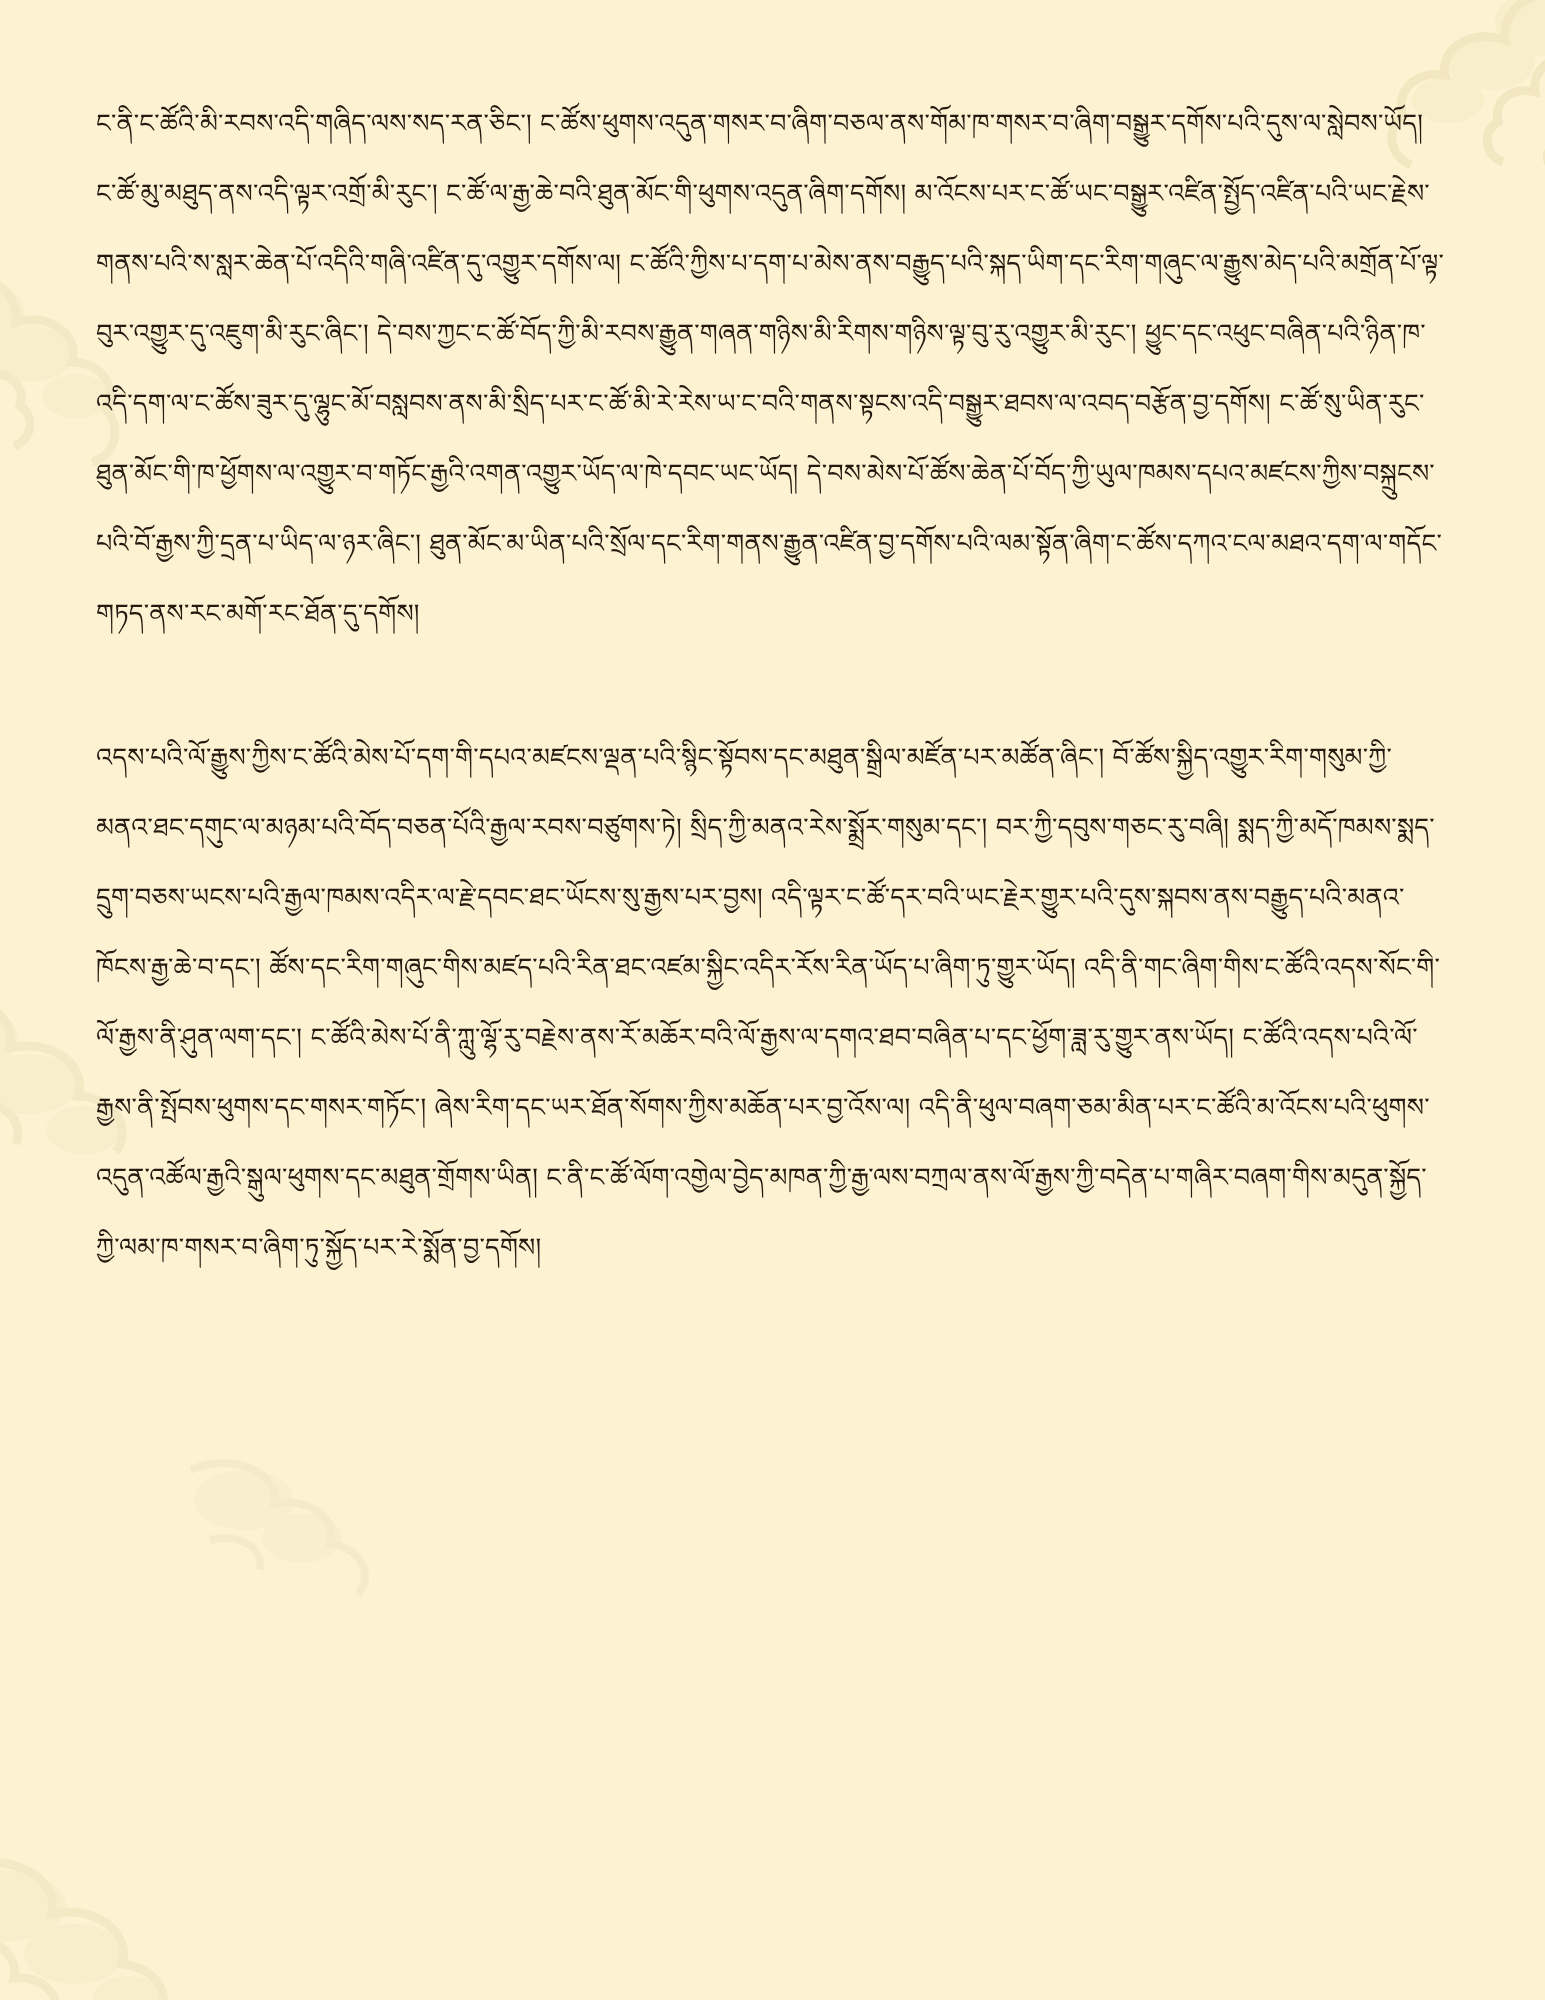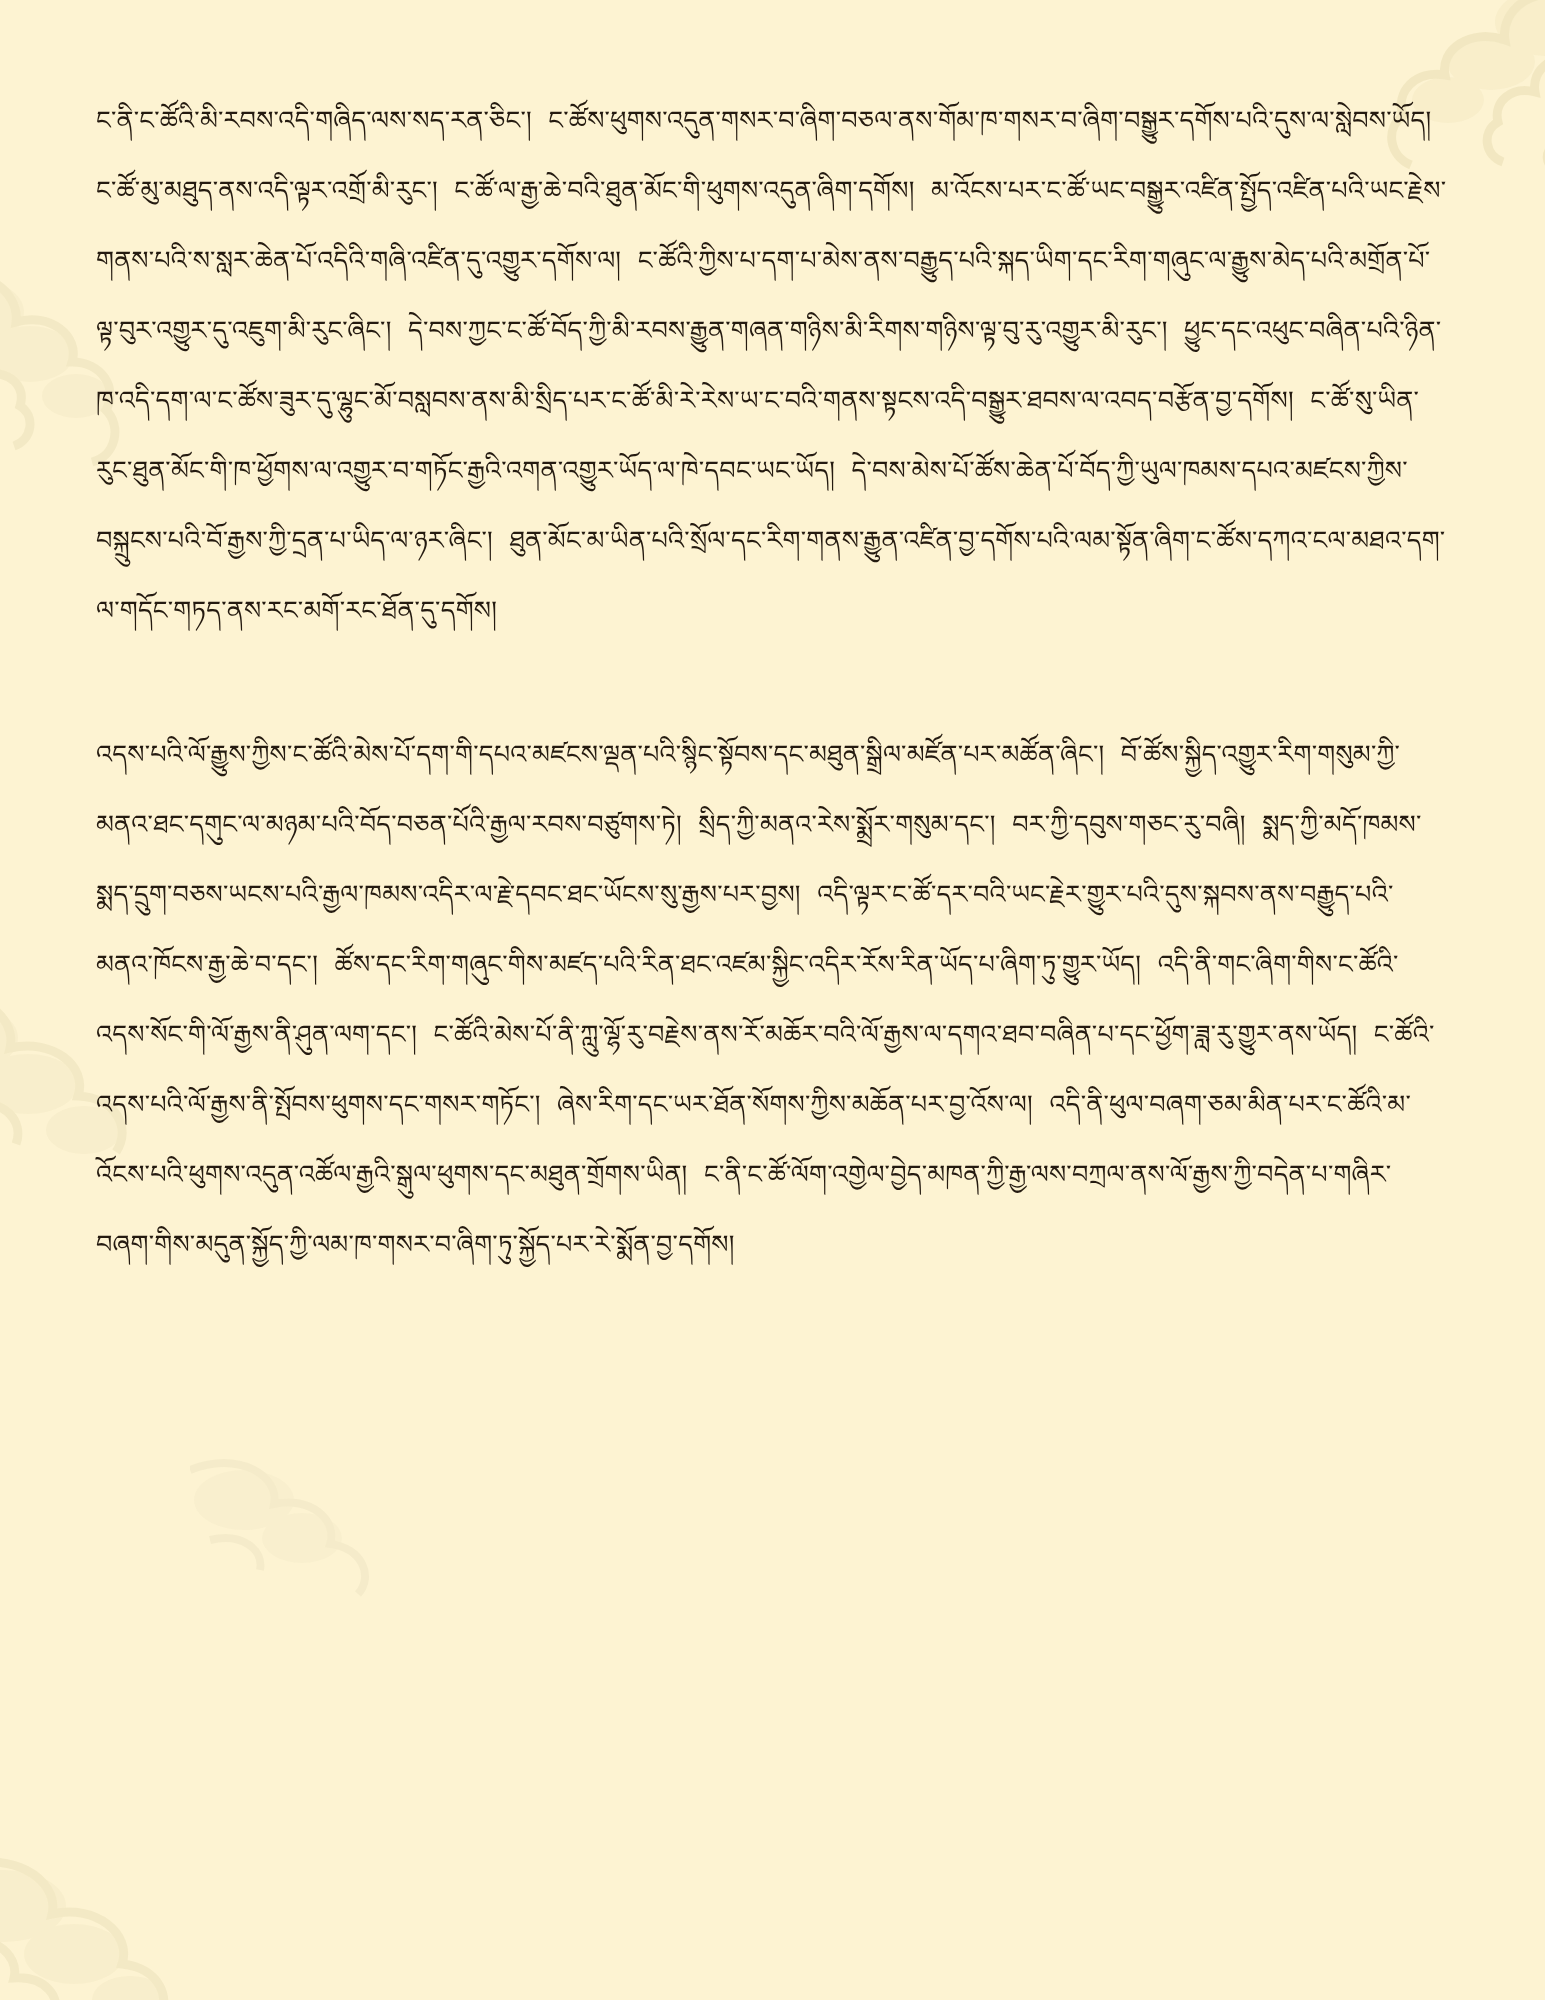--- a/index.html
+++ b/index.html
@@ -45,21 +45,21 @@
     letter-spacing: 0.2px;
     word-spacing: 1px;
   }
 
   .para + .para {
     margin-top: 74px;
   }
 
   
   .tib {
-    font-family: Liberation Mono, monospace;
+    font-family: Liberation Sans, sans-serif;
     font-size: 25.5px;
   }
 </style>
 </head>
 <body>
 
 <div class="cloud cloud-topright">
   <svg width="300" height="230" viewBox="0 0 300 230">
     <g fill="none" stroke="#eadfb4" stroke-width="9">
       <path d="M300 30 C250 10 215 40 220 70 C185 58 155 80 160 105 C130 100 110 122 118 146 C100 158 104 186 126 195"></path>

